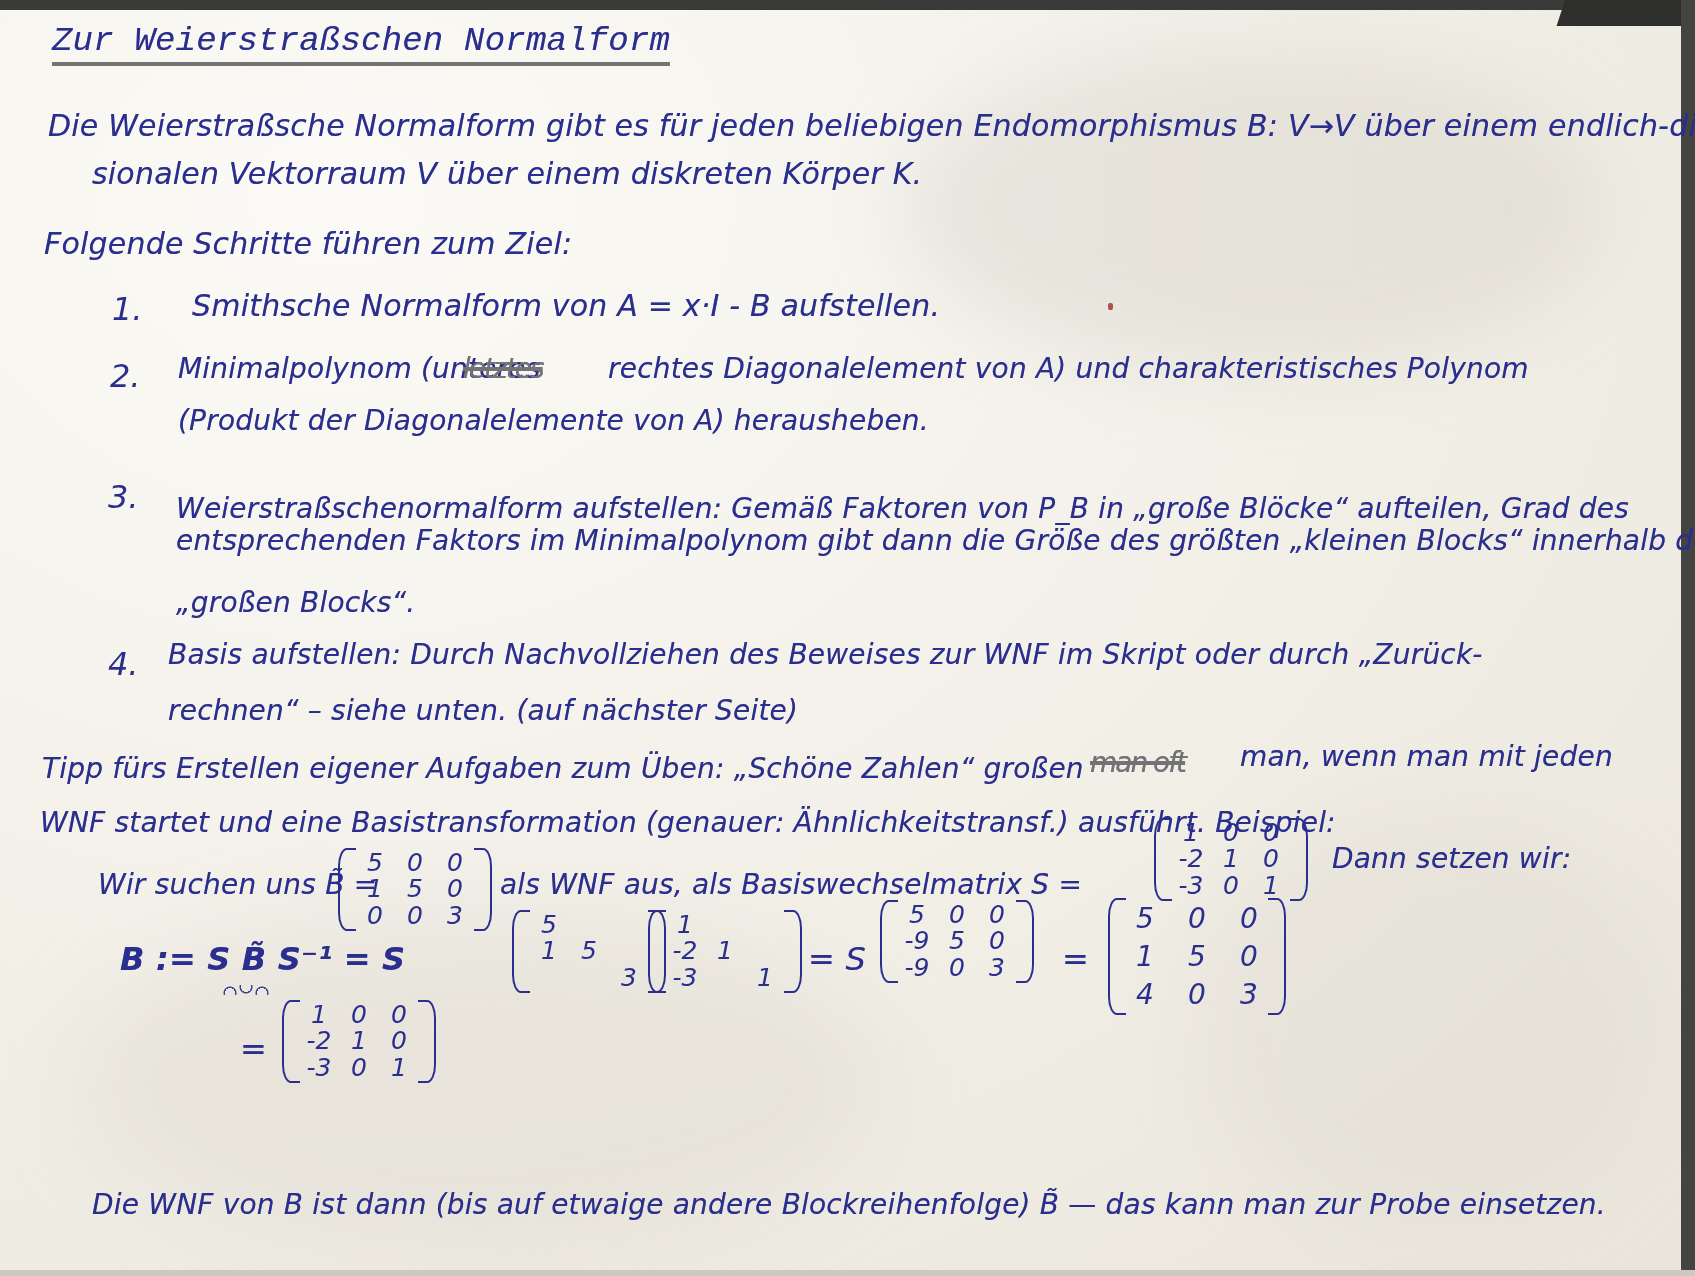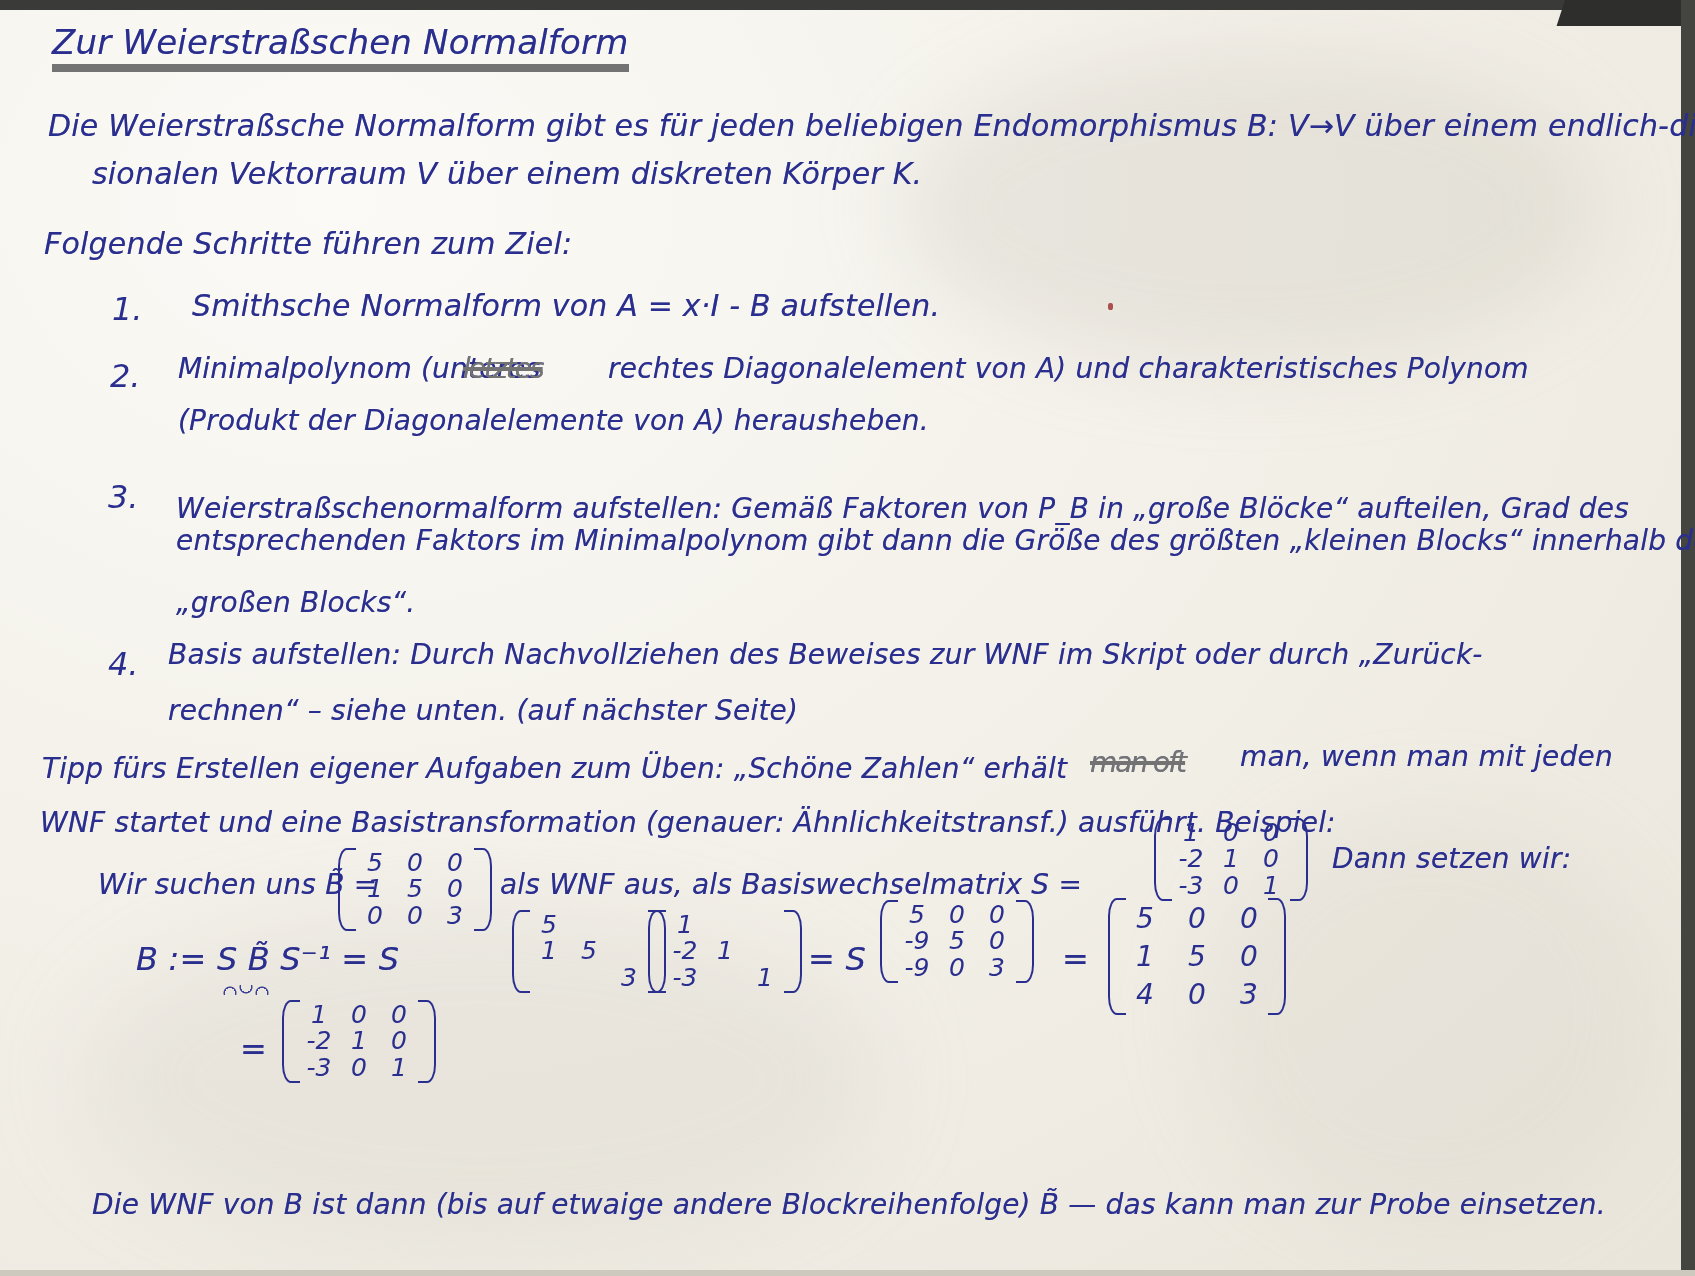--- a/index.html
+++ b/index.html
@@ -69,22 +69,23 @@
     white-space: nowrap;
     letter-spacing: .2px;
     text-shadow: 0 0 .6px rgba(42,47,143,.55);
   }
   .s32 { font-size: 32px; }
   .s30 { font-size: 30px; }
   .s28 { font-size: 28px; }
 
   .title {
     font-size: 34px;
-    border-bottom: 8px solid #737373;
+    border-bottom: 4px solid #737373;
     padding-bottom: 2px;
+    font-family: Liberation Mono, monospace;
   }
 
   .num {
     position: absolute;
     font-size: 32px;
     font-style: italic;
     color: #2a2f8f;
   }
   .scribble {
     display: inline-block;
@@ -172,21 +173,21 @@
 
   <div class="num" style="left:108px; top:478px;">3.</div>
   <div class="hw s28" style="left:176px; top:470px;margin-top:22px;">Weierstraßschenormalform aufstellen: Gemäß Faktoren von P_B in „große Blöcke“ aufteilen, Grad des</div>
   <div class="hw s28" style="left:176px; top:524px;">entsprechenden Faktors im Minimalpolynom gibt dann die Größe des größten „kleinen Blocks“ innerhalb des</div>
   <div class="hw s28" style="left:176px; top:586px;">„großen Blocks“.</div>
 
   <div class="num" style="left:108px; top:645px;">4.</div>
   <div class="hw s28" style="left:168px; top:638px;">Basis aufstellen: Durch Nachvollziehen des Beweises zur WNF im Skript oder durch „Zurück-</div>
   <div class="hw s28" style="left:168px; top:694px;">rechnen“ – siehe unten. (auf nächster Seite)</div>
 
-  <div class="hw s28" style="left:42px; top:752px;">Tipp fürs Erstellen eigener Aufgaben zum Üben: „Schöne Zahlen“ erhält</div>
+  <div class="hw s28" style="left:42px; top:752px;">Tipp fürs Erstellen eigener Aufgaben zum Üben: „Schöne Zahlen“ großen</div>
   <div class="hw s28 scribble" style="left:1090px; top:746px;">man oft</div>
   <div class="hw s28" style="left:1240px; top:740px;">man, wenn man mit jeden</div>
   <div class="hw s28" style="left:40px; top:806px;">WNF startet und eine Basistransformation (genauer: Ähnlichkeitstransf.) ausführt. Beispiel:</div>
 
   <div class="hw s28" style="left:98px; top:868px;">Wir suchen uns B̃ =</div>
 
   <div class="mtx" style="left:338px; top:848px;">
     <span class="par-l"></span>
     <span class="mgrid c3">
       <span>5</span>
@@ -215,21 +216,21 @@
       <span>0</span>
       <span>-3</span>
       <span>0</span>
       <span>1</span>
     </span>
     <span class="par-r"></span>
   </div>
 
   <div class="hw s28" style="left:1332px; top:842px;">Dann setzen wir:</div>
 
-  <div class="hw s32" style="left:136px; top:940px;">B := S B̃ S⁻¹  =  S</div>
+  <div class="hw s32" style="left:120px; top:940px;font-weight:bold;">B := S B̃ S⁻¹  =  S</div>
   <div class="squiggle" style="left:222px; top:985px;"></div>
 
   <div class="mtx" style="left:512px; top:910px;">
     <span class="par-l"></span>
     <span class="mgrid c3">
       <span>5</span>
       <span></span>
       <span></span>
       <span>1</span>
       <span>5</span>

